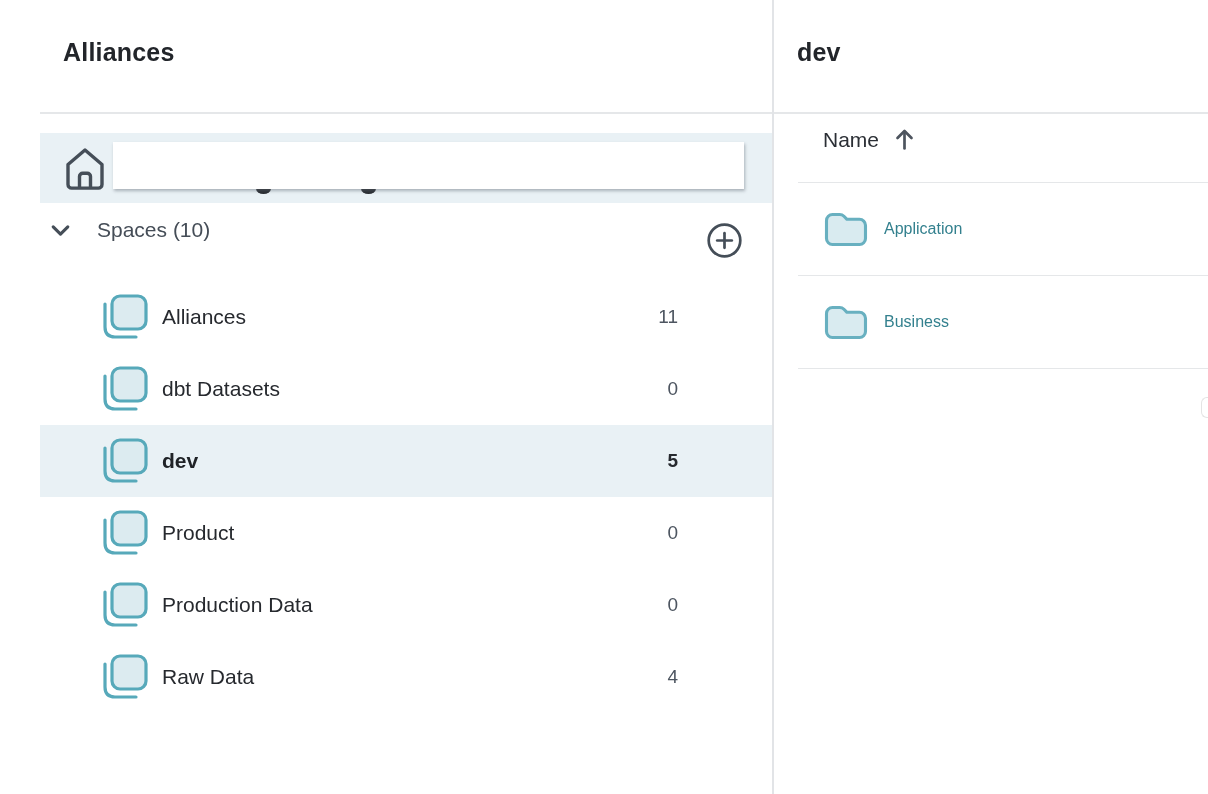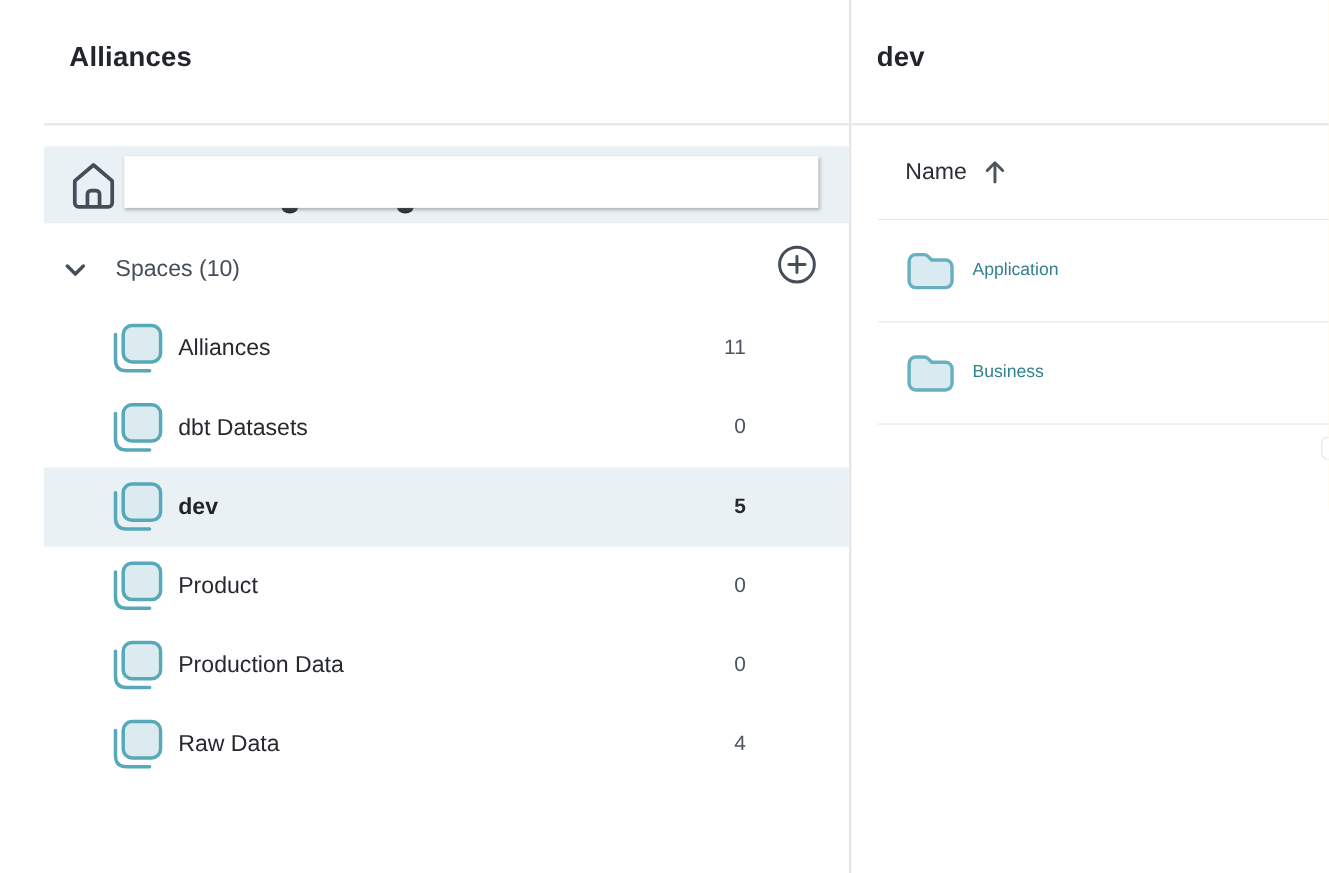--- a/index.html
+++ b/index.html
@@ -13,21 +13,21 @@
     --item-text:#26292e;
     --gray-text:#4d5560;
     --divider:#e5e7e9;
   }
   *{box-sizing:border-box;margin:0;padding:0;}
   html,body{background:#ffffff;}
   body{
     font-family:"Liberation Sans","DejaVu Sans",sans-serif;
     width:1208px;height:794px;overflow:hidden;
   }
-  .app{position:relative;width:1208px;height:794px;background:#fef9c3;overflow:hidden;}
+  .app{position:relative;width:1208px;height:794px;background:#b91c1c;overflow:hidden;}
 
   
   .sidebar{position:absolute;left:0;top:0;width:772px;height:794px;background:#fff;}
   .sidebar-title{
     position:absolute;left:63px;top:38px;
     font-size:25px;font-weight:700;color:var(--dark-text);letter-spacing:.2px;
   }
   .sidebar-divider{position:absolute;left:40px;top:112px;width:732px;height:2px;background:var(--divider);}
 
   .home-row{
@@ -41,22 +41,22 @@
   }
   .descender.d1{left:216px;}
   .descender.d2{left:321px;}
   .redaction{
     position:absolute;left:73px;top:9px;width:631px;height:47px;
     background:#ffffff;z-index:2;
     box-shadow:1px 2px 3px rgba(90,100,110,.45);
   }
 
   .spaces-header{
-    position:absolute;left:40px;top:218px;width:600px;height:54px;
-    display:flex;align-items:center;cursor:pointer;
+    position:absolute;left:32px;top:218px;width:600px;height:54px;
+    display:flex;cursor:pointer;
   }
   .spaces-header .chev{margin-left:16px;display:flex;}
   .spaces-header .lbl{margin-left:24px;font-size:21px;color:#454d57;}
   .add-btn{
     position:absolute;left:706px;top:222px;width:37px;height:37px;
     background:transparent;border:none;padding:0;cursor:pointer;display:flex;
   }
 
   .space-list{position:absolute;left:40px;top:281px;width:732px;}
   .space-row{
@@ -75,21 +75,21 @@
   .vdivider{position:absolute;left:772px;top:0;width:2px;height:794px;background:#e2e4e7;}
 
   
   .content{position:absolute;left:774px;top:0;width:434px;height:794px;background:#fff;}
   .content-title{
     position:absolute;left:23px;top:38px;
     font-size:25px;font-weight:700;color:var(--dark-text);letter-spacing:.2px;
   }
   .content-top-divider{position:absolute;left:0;top:112px;width:434px;height:2px;background:var(--divider);}
 
-  .table{position:absolute;left:0;top:114px;width:434px;}
+  .table{position:absolute;left:0;top:97px;width:434px;}
   .thead{
     height:86px;margin-left:24px;border-bottom:1.5px solid var(--divider);
     display:flex;align-items:center;cursor:pointer;
   }
   .thead .hlbl{margin-left:25px;font-size:21px;color:#2b2f35;}
   .thead .sort{margin-left:15px;display:flex;}
   .trow{
     height:93px;margin-left:24px;border-bottom:1.5px solid var(--divider);
     display:flex;align-items:center;cursor:pointer;
   }

